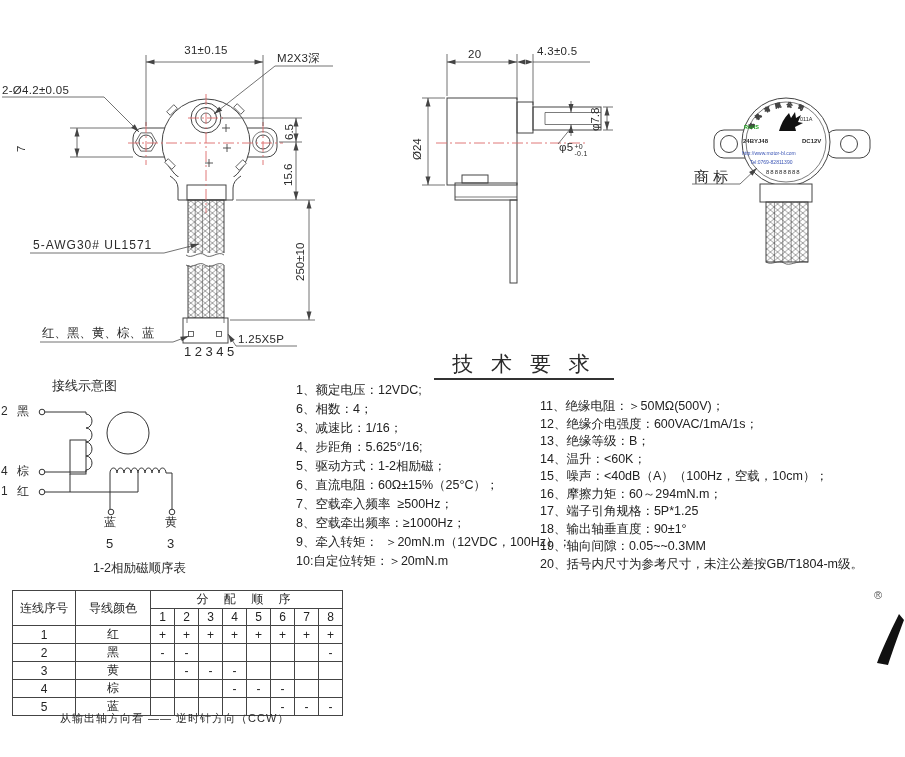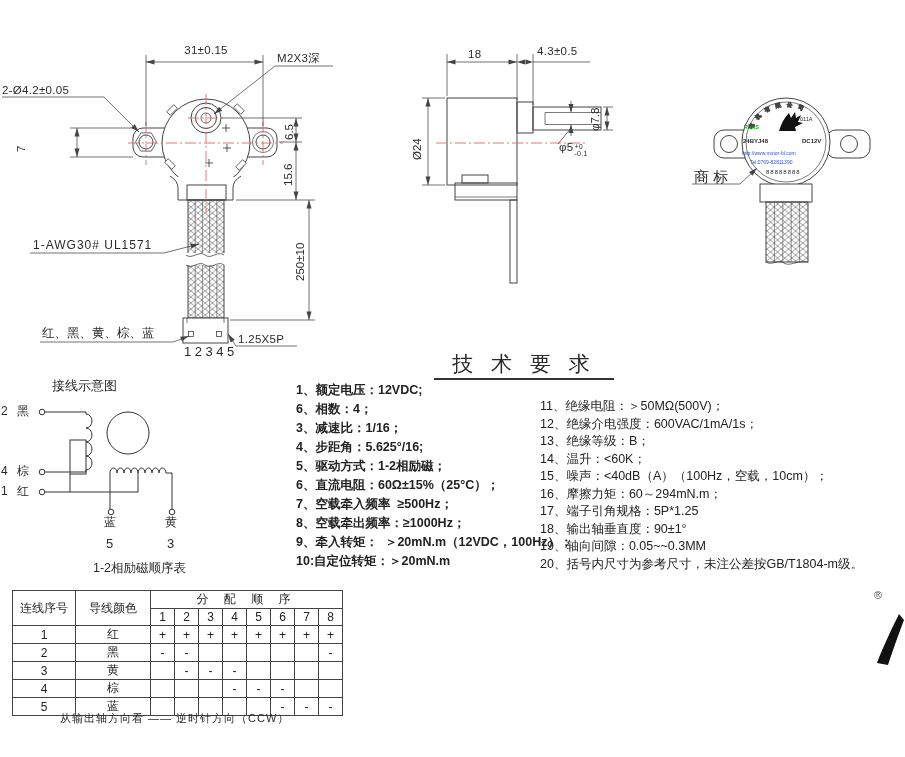--- a/index.html
+++ b/index.html
@@ -3,21 +3,21 @@
 <meta charset="utf-8">
 <style>
   html,body{margin:0;padding:0;background:#fff;}
   #canvas{position:relative;width:905px;height:757px;background:#fff;overflow:hidden;
           font-family:"Liberation Sans","DejaVu Sans",sans-serif;color:#222;}
   #linework{position:absolute;left:0;top:0;}
   .t{position:absolute;white-space:pre;font-size:12px;line-height:1.1;color:#2a2a2a;}
   .dim{font-size:11.5px;letter-spacing:.3px;}
   .vdim{transform:rotate(-90deg);transform-origin:0 0;font-size:11.5px;white-space:nowrap;}
   .list-item{white-space:pre;font-size:12.5px;}
-  #tech-left .list-item{line-height:19px;font-weight:bold;}
+  #tech-left .list-item{line-height:19px;}
   #tech-right .list-item{line-height:17.5px;}
   #tech-title{position:absolute;left:434px;top:352px;width:180px;text-align:center;
               font-size:21px;letter-spacing:6px;border-bottom:2px solid #333;padding-bottom:3px;}
   .seqtable{position:absolute;left:12px;top:590px;border-collapse:collapse;font-size:12px;color:#222;table-layout:fixed;}
   .seqtable td,.seqtable th{border:1px solid #444;text-align:center;padding:0;font-weight:normal;height:16px;overflow:hidden;}
   .seqtable .c-no{width:62px;}
   .seqtable .c-col{width:74px;}
   .seqtable .c-s{width:23px;}
   .seqtable .hdr-seq{letter-spacing:6px;margin-top:28px;}
   .seqtable .datarow td{height:16px;}
@@ -169,26 +169,26 @@
   <path d="M899,614 C889,634 881,652 877,663 L888,665 C893,650 899,633 904,620 Z" fill="#111"></path>
 </svg>
 
 <div class="t dim" style="left:166px;top:44px;width:80px;text-align:center">31±0.15</div>
 <div class="t dim" style="left:277px;top:52px">M2X3深</div>
 <div class="t dim" style="left:2px;top:84px">2-Ø4.2±0.05</div>
 <div class="t vdim" style="left:15px;top:152px">7</div>
 <div class="t vdim" style="left:283px;top:140px">6.5</div>
 <div class="t vdim" style="left:282px;top:186px">15.6</div>
 <div class="t vdim" style="left:294px;top:281px">250±10</div>
-<div class="t" style="left:33px;top:239px;letter-spacing:1px">1-AWG30# UL1571</div>
+<div class="t" style="left:33px;top:239px;letter-spacing:1px">5-AWG30# UL1571</div>
 <div class="t" style="left:42px;top:327px;font-size:12.5px">红、黑、黄、棕、蓝</div>
 <div class="t dim" style="left:238px;top:333px">1.25X5P</div>
 <div class="t" style="left:184px;top:345px;font-size:13px;letter-spacing:3.5px">12345</div>
 
-<div class="t dim" style="left:468px;top:48px">18</div>
+<div class="t dim" style="left:468px;top:48px">20</div>
 <div class="t dim" style="left:537px;top:45px">4.3±0.5</div>
 <div class="t vdim" style="left:411px;top:160px">Ø24</div>
 <div class="t vdim" style="left:589px;top:131px">φ7.8</div>
 <div class="t dim" style="left:559px;top:141px"><span>φ5</span><span class="tol"><span>+0</span><span>-0.1</span></span></div>
 
 <div class="t" style="left:694px;top:169px;font-size:15px">商 标</div>
 <div class="t lbl-green" style="left:744px;top:124px;font-size:5.5px">RoHS</div>
 <div class="t" style="left:800px;top:116px;font-size:5.5px">011A</div>
 <div class="t" style="left:743px;top:138px;font-size:6px;font-weight:bold">24BYJ48</div>
 <div class="t" style="left:802px;top:138px;font-size:6px;font-weight:bold">DC12V</div>

